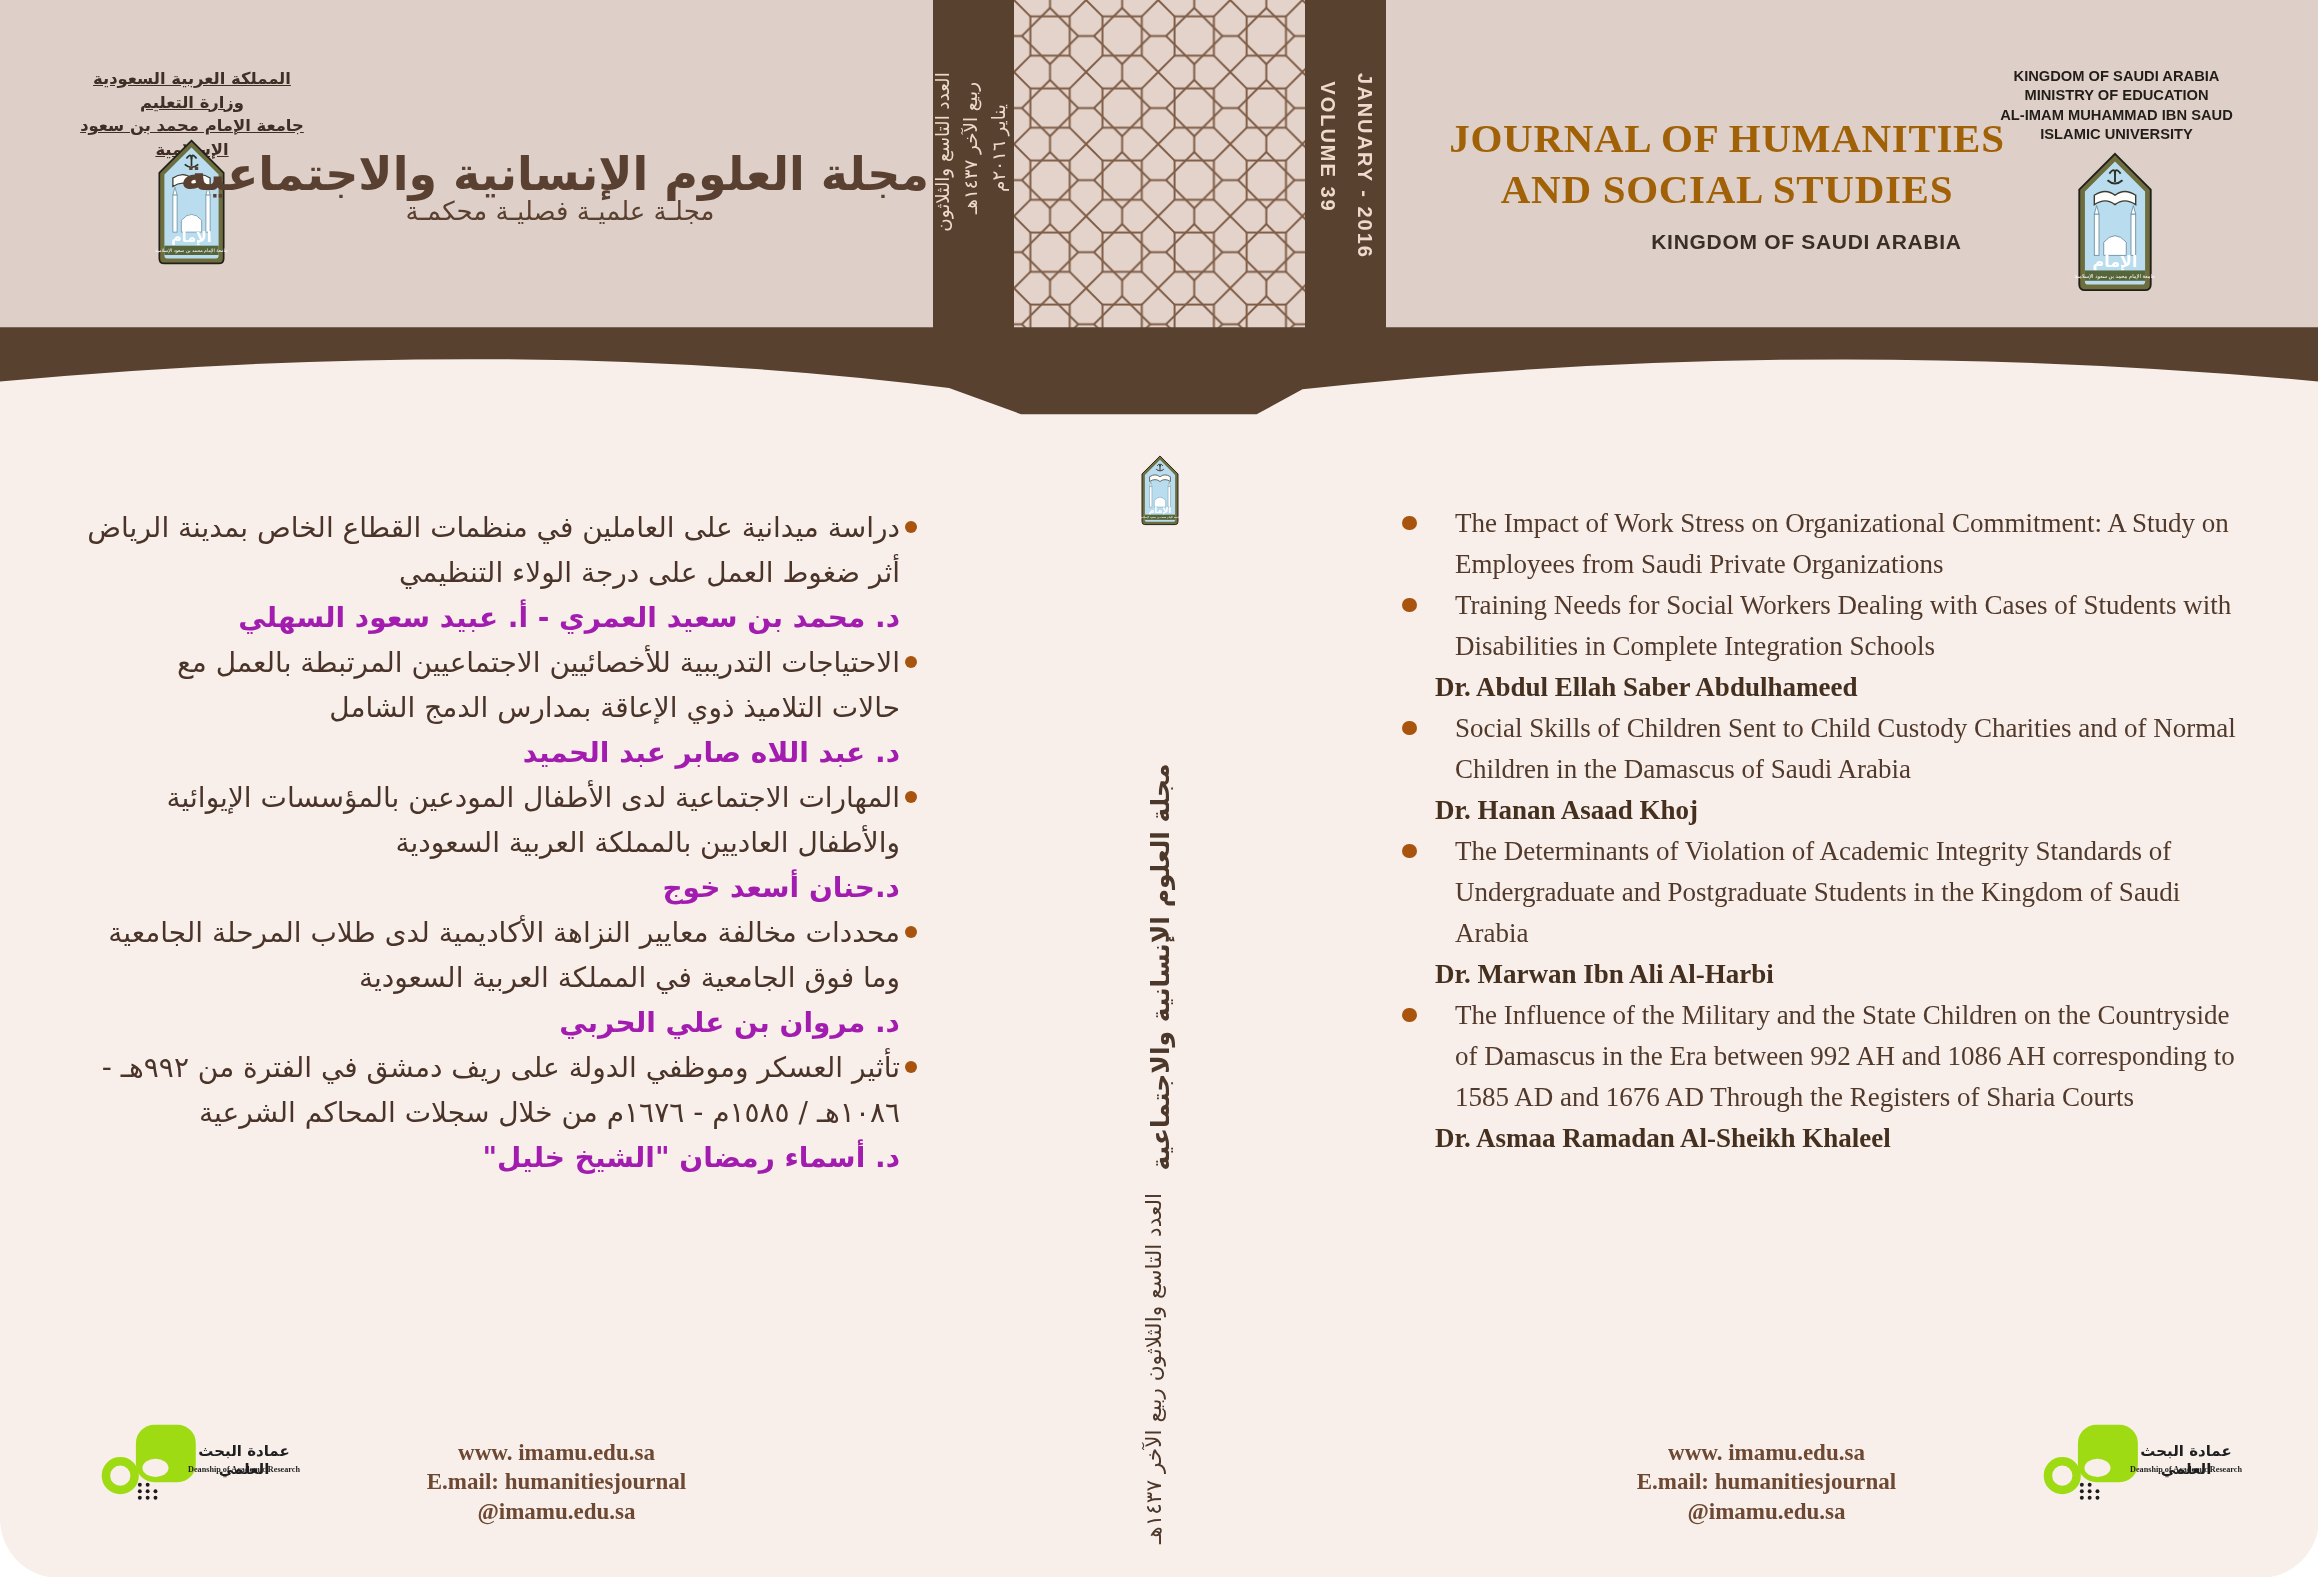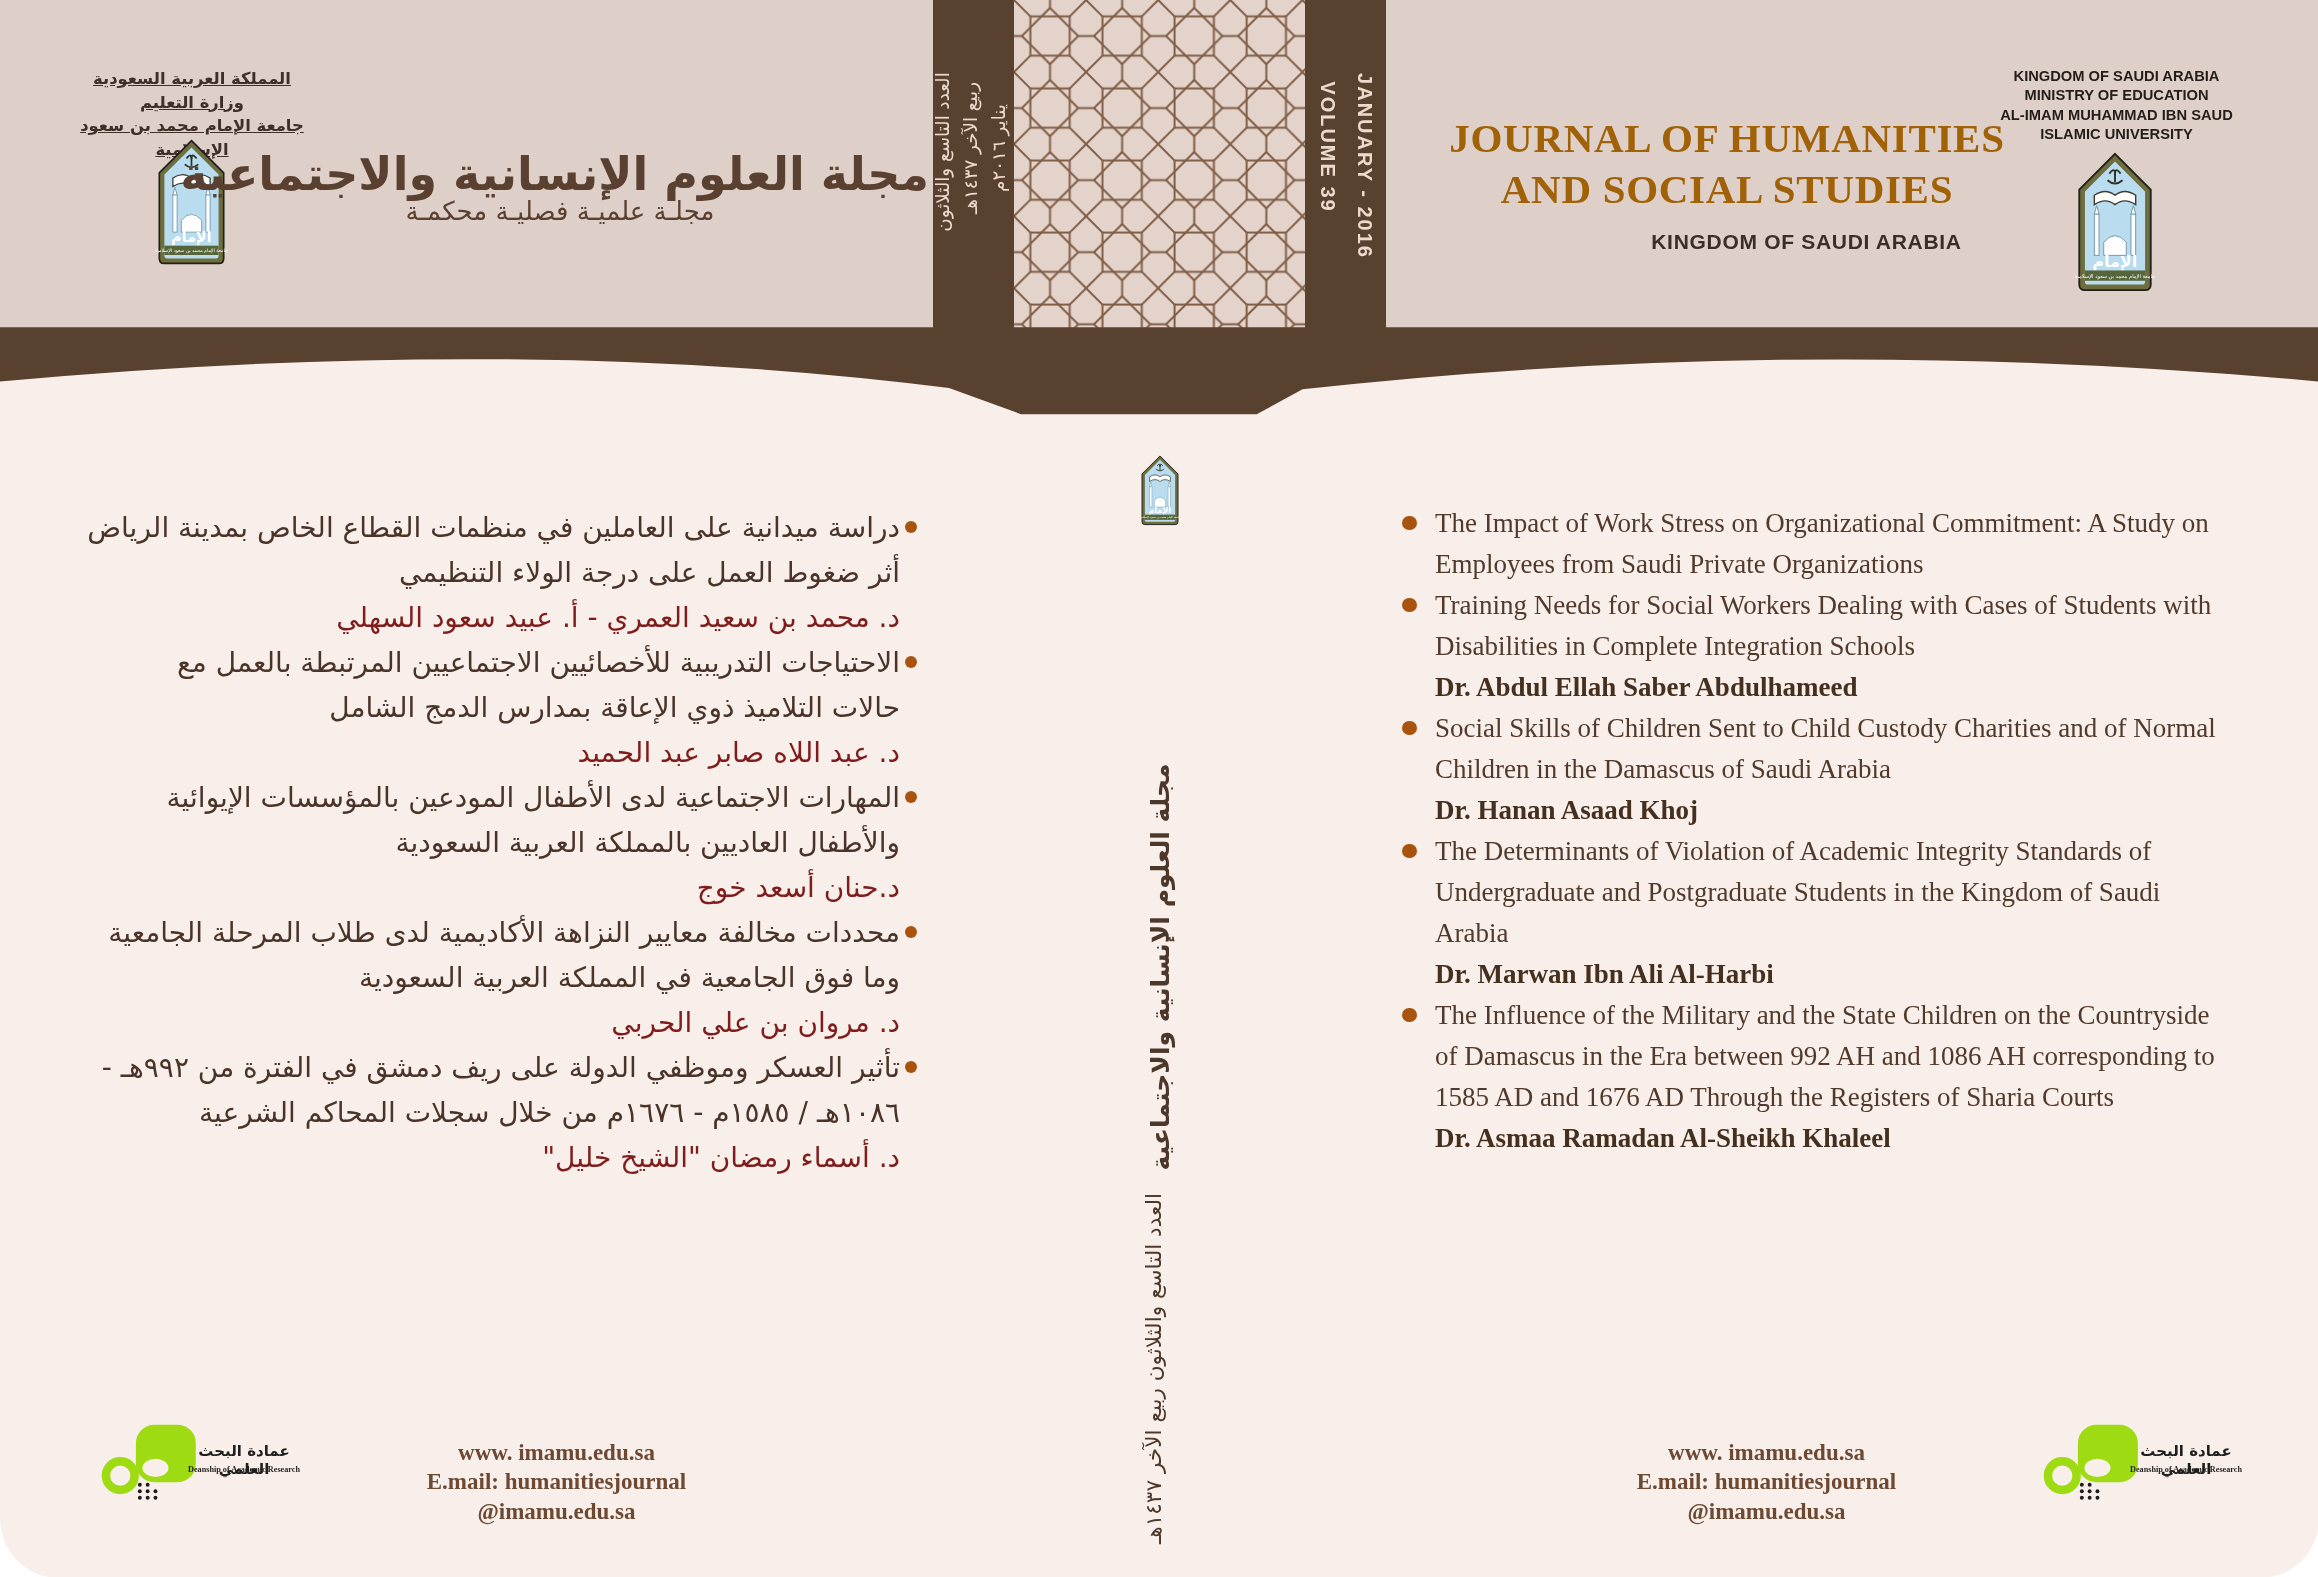--- a/index.html
+++ b/index.html
@@ -35,26 +35,26 @@
   .rot-cw{transform:rotate(90deg);}
   .spine-txt{color:#eedacd;font-size:18.3px;white-space:nowrap;}
   .spine-txt-en{color:#eedacd;font-family:"Liberation Sans", sans-serif;font-size:20px;font-weight:600;letter-spacing:2px;white-space:nowrap;}
   .fold-title{color:#4c372b;font-size:25px;font-weight:600;white-space:nowrap;}
   .fold-issue{color:#4c372b;font-size:21.6px;font-weight:500;white-space:nowrap;}
 
   .ar-list{left:75px;top:505px;width:825px;font-size:28px;line-height:45px;color:#4a3429;text-align:right;}
   .ar-item{position:relative;}
   .ar-item .bullet{position:absolute;right:-17px;top:15.7px;width:12.4px;height:12.4px;border-radius:50%;background:#a9540e;}
   .ar-item .line{white-space:nowrap;}
-  .ar-item .author{font-weight:400;color:#7f1d1d;white-space:nowrap;}
+  .ar-item .author{font-weight:700;color:#a21caf;white-space:nowrap;}
 
   .en-list{left:1397px;top:503px;width:916px;font-size:27px;line-height:41px;color:#51392b;}
   .en-item{position:relative;padding-left:38px;}
   .en-item .bullet{position:absolute;left:5.2px;top:13px;width:14.4px;height:14.4px;border-radius:50%;background:#a9540e;}
-  .en-item .line{white-space:nowrap;}
+  .en-item .line{white-space:nowrap;margin-left:20px;}
   .en-item .author{font-weight:700;color:#45301f;white-space:nowrap;}
 
   .footer-block{width:399px;font-size:23px;font-weight:700;line-height:29.4px;color:#6d4832;}
   .footer-left{left:357px;top:1438px;}
   .footer-right{left:1567px;top:1438px;}
 </style>
 </head>
 <body>
 
 <div class="cover">

